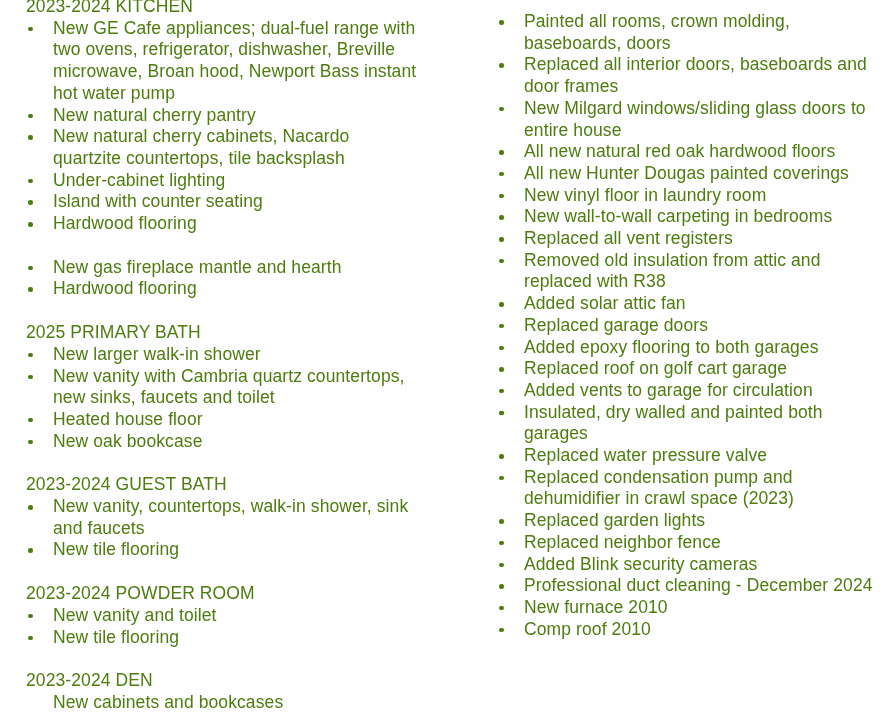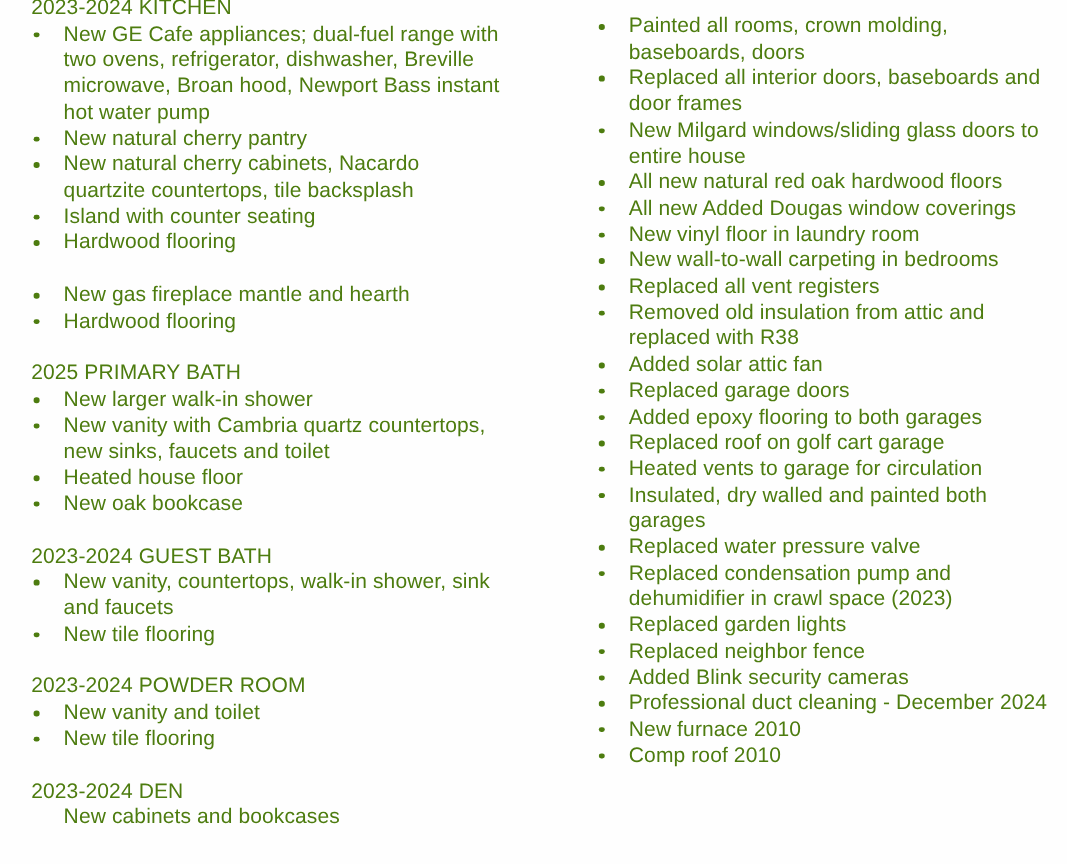--- a/index.html
+++ b/index.html
@@ -76,20 +76,24 @@
   <li class="bullet-item">
     <span class="bullet"></span>
     <span class="item-text">New natural cherry pantry</span>
   </li>
 
   <li class="bullet-item">
     <span class="bullet"></span>
     <span class="item-text">New natural cherry cabinets, Nacardo quartzite countertops, tile backsplash</span>
   </li>
 
+  <li class="bullet-item">
+    <span class="bullet"></span>
+    <span class="item-text">Under-cabinet lighting</span>
+  </li>
 
   <li class="bullet-item">
     <span class="bullet"></span>
     <span class="item-text">Island with counter seating</span>
   </li>
 
   <li class="bullet-item">
     <span class="bullet"></span>
     <span class="item-text">Hardwood flooring</span>
   </li>
@@ -192,21 +196,21 @@
     <span class="item-text">New Milgard windows/sliding glass doors to entire house</span>
   </li>
 
   <li class="bullet-item">
     <span class="bullet"></span>
     <span class="item-text">All new natural red oak hardwood floors</span>
   </li>
 
   <li class="bullet-item">
     <span class="bullet"></span>
-    <span class="item-text">All new Added Dougas window coverings</span>
+    <span class="item-text">All new Hunter Dougas painted coverings</span>
   </li>
 
   <li class="bullet-item">
     <span class="bullet"></span>
     <span class="item-text">New vinyl floor in laundry room</span>
   </li>
 
   <li class="bullet-item">
     <span class="bullet"></span>
     <span class="item-text">New wall-to-wall carpeting in bedrooms</span>
@@ -237,21 +241,21 @@
     <span class="item-text">Added epoxy flooring to both garages</span>
   </li>
 
   <li class="bullet-item">
     <span class="bullet"></span>
     <span class="item-text">Replaced roof on golf cart garage</span>
   </li>
 
   <li class="bullet-item">
     <span class="bullet"></span>
-    <span class="item-text">Heated vents to garage for circulation</span>
+    <span class="item-text">Added vents to garage for circulation</span>
   </li>
 
   <li class="bullet-item">
     <span class="bullet"></span>
   </li>
 
 
   <li class="bullet-item">
     <span class="bullet"></span>
     <span class="item-text">Insulated, dry walled and painted both garages</span>

